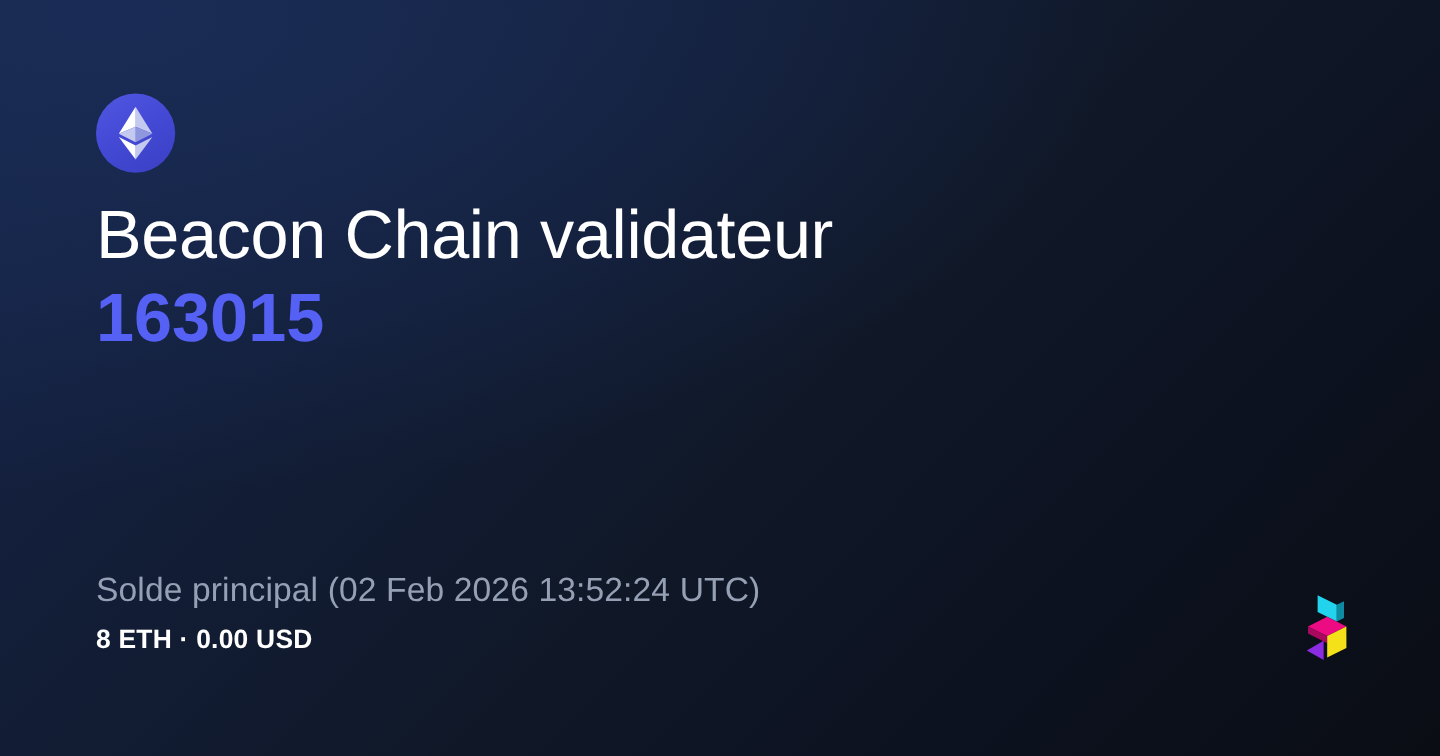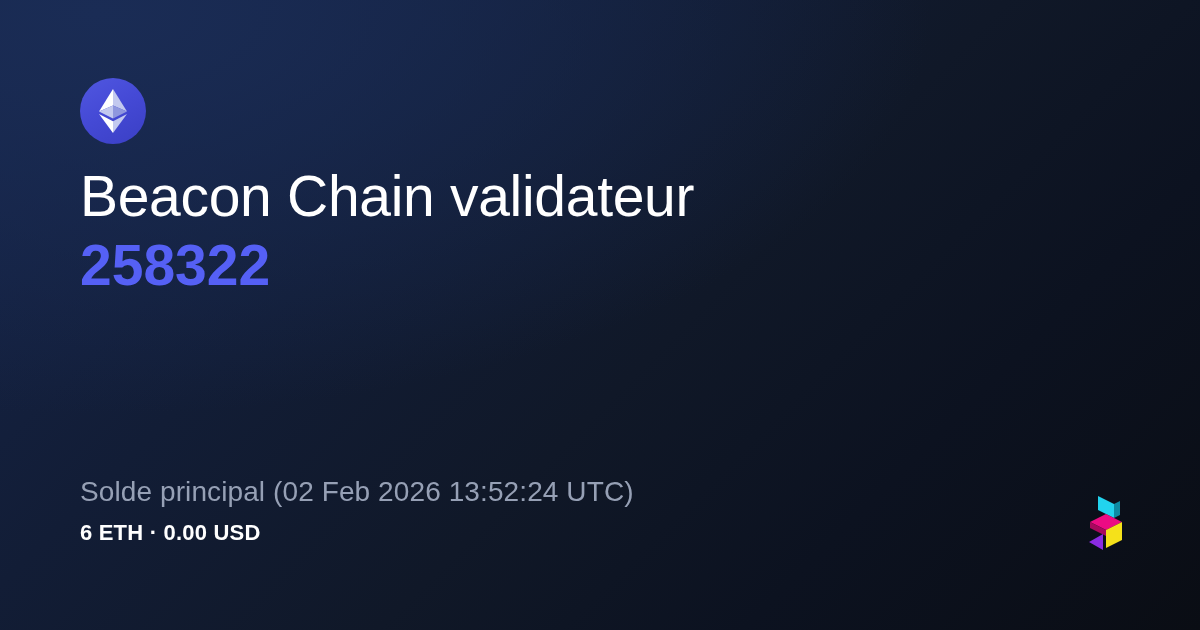--- a/index.html
+++ b/index.html
@@ -110,28 +110,28 @@
           <polygon points="15,17.6 1,23.4 15,30.6" fill="#c3c9ef"></polygon>
 
           <polygon points="15,33.2 15,45 29,26.1" fill="#c3c9ef"></polygon>
           <polygon points="15,33.2 1,26.1 15,45" fill="#ffffff"></polygon>
         </svg>
       </span>
     </div>
 
     <h1 class="headline">
       <span>Beacon Chain validateur</span>
-      <span class="headline-id">258322</span>
+      <span class="headline-id">163015</span>
     </h1>
 
   </div>
 
   <div class="footer">
     <div class="footer-label">Solde principal (02 Feb 2026 13:52:24 UTC)</div>
-    <div class="footer-value">6 ETH · 0.00 USD</div>
+    <div class="footer-value">8 ETH · 0.00 USD</div>
   </div>
 
   <div class="brand-mark">
     <svg width="44" height="62" viewBox="0 0 44 62" aria-hidden="true">
 
       <polygon points="14,2 30,10 30,24 14,16" fill="#22d3ee"></polygon>
       <polygon points="14,2 14,16 7,19 7,5" fill="#0e8ba3" opacity="0.0"></polygon>
       <polygon points="30,10 30,24 36,21 36,7" fill="#0e8ba3"></polygon>
 
       <polygon points="22,20 38,28 22,36 6,28" fill="#ec0b83"></polygon>

